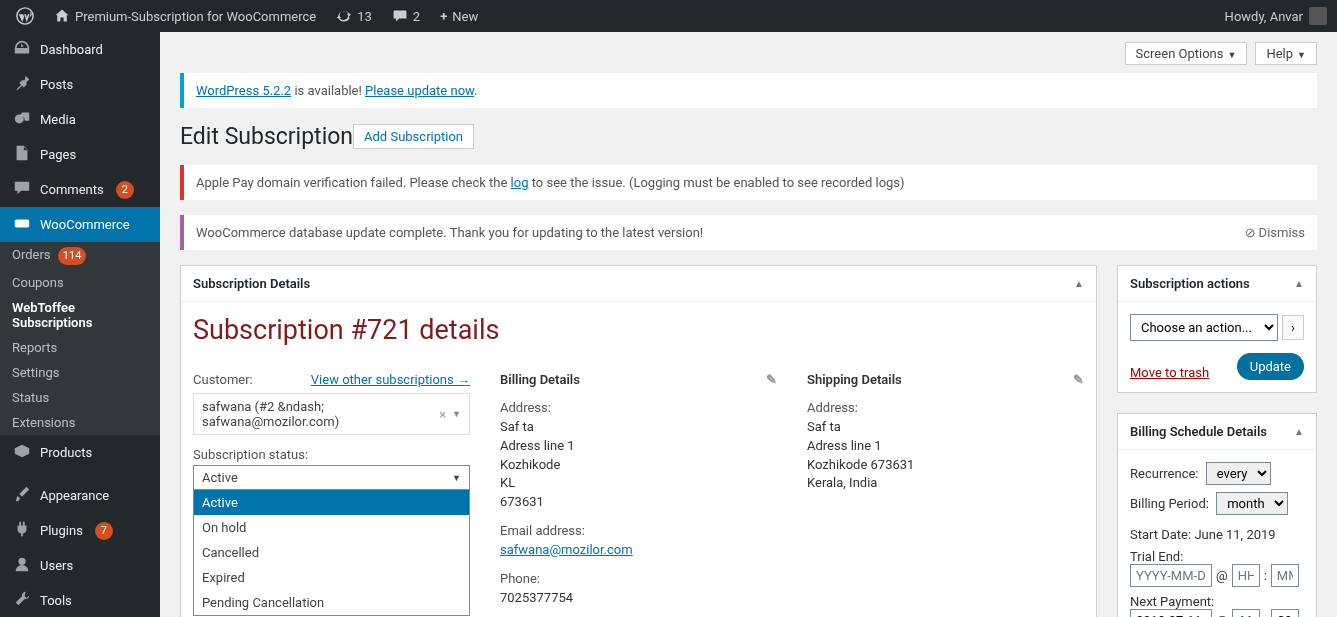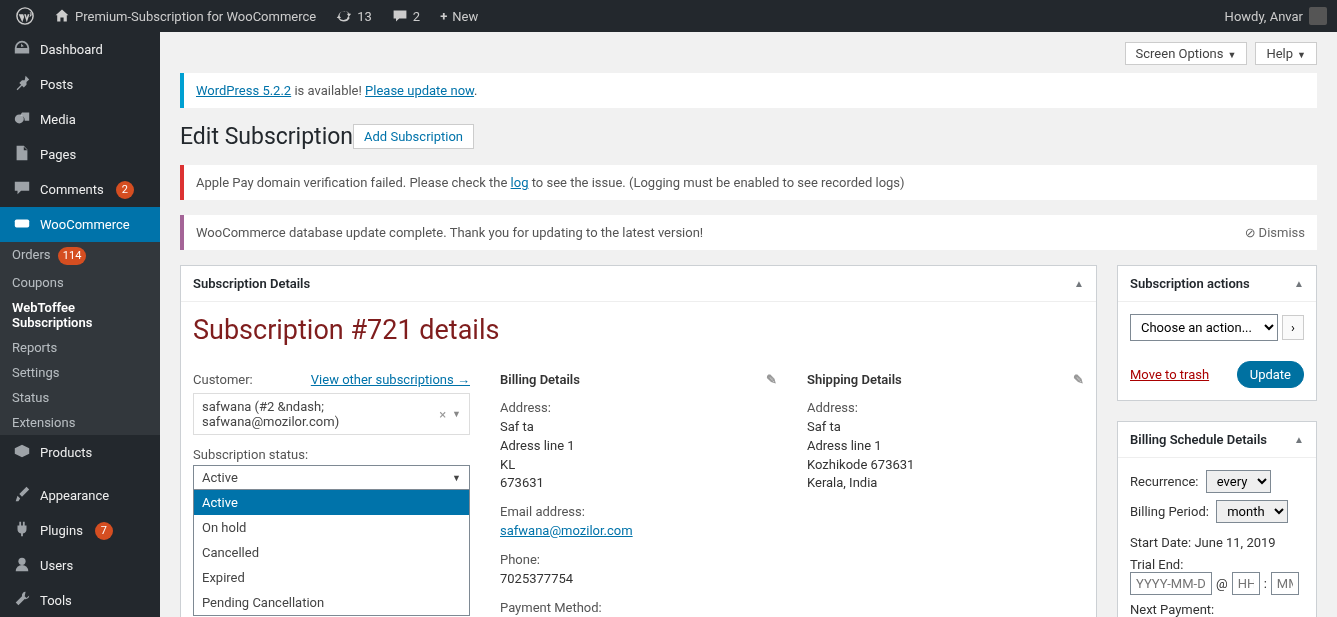--- a/index.html
+++ b/index.html
@@ -55,21 +55,21 @@
 .dd-opts .opt{padding:5px 8px;font-size:13px;cursor:pointer}
 .dd-opts .opt.sel{background:#0073aa;color:#fff}
 .col-h{font-size:14px;font-weight:600;color:#333;margin-bottom:12px;display:flex;align-items:center}
 .col-h .pencil{margin-left:auto;color:#999;font-size:13px;cursor:pointer}
 .addr p{font-size:13px;color:#333;line-height:1.45}
 .addr .lab{color:#555;margin-top:10px}
 .addr a{color:#0073aa;text-decoration:underline}
 .side-select{width:100%;border:1px solid #7e8993;padding:4px 6px;font-size:13px;background:#fff}
 .sel-row{display:flex;gap:4px;align-items:center}
 .sel-row .arrowbtn{border:1px solid #ccc;padding:4px 8px;background:#fafafa;cursor:pointer;font-size:11px}
-.actions-bottom{display:flex;justify-content:space-between;align-items:center;margin-top:20px}
+.actions-bottom{display:flex;justify-content:space-between;align-items:flex-end;margin-top:12px}
 .actions-bottom .trash{color:#a00;text-decoration:underline;font-size:13px}
 .btn-update{background:#0071a1;color:#fff;border:1px solid #0071a1;padding:5px 12px;cursor:pointer;font-size:13px;border-radius:13px}
 .sched .row{margin-bottom:7px;font-size:13px;color:#333}
 .sched .row .lab{color:#333}
 .sched select{border:1px solid #7e8993;padding:2px 6px;font-size:13px;margin-left:4px}
 .sched .ig{display:flex;align-items:center;gap:4px}
 .sched input[type=text]{border:1px solid #7e8993;padding:3px 5px;font-size:13px}
 .sched input.date{width:82px}
 .sched input.tm{width:28px;text-align:center}
 svg{width:18px;height:18px;fill:currentColor}
@@ -262,20 +262,21 @@
               </div>
               <div class="subd-col">
                 <div class="col-h">
                     <span>Billing Details</span>
                     <span class="pencil">✎</span>
                   </div>
                 <div class="addr">
                   <p class="lab" style="margin-top:0">Address:</p>
                   <p>Saf ta</p>
                   <p>Adress line 1</p>
+                  <p>Kozhikode</p>
                   <p>KL</p>
                   <p>673631</p>
                   <p class="lab">Email address:</p>
                   <p><a href="#">safwana@mozilor.com</a></p>
                   <p class="lab">Phone:</p>
                   <p>7025377754</p>
                   <p class="lab">Payment Method:</p>
                   <p>Manual Renewal</p>
                 </div>
               </div>

